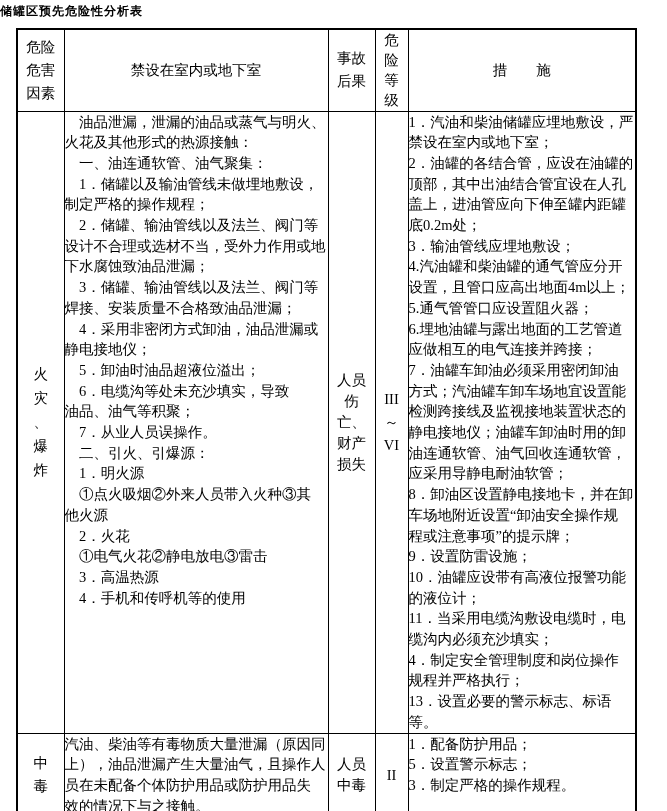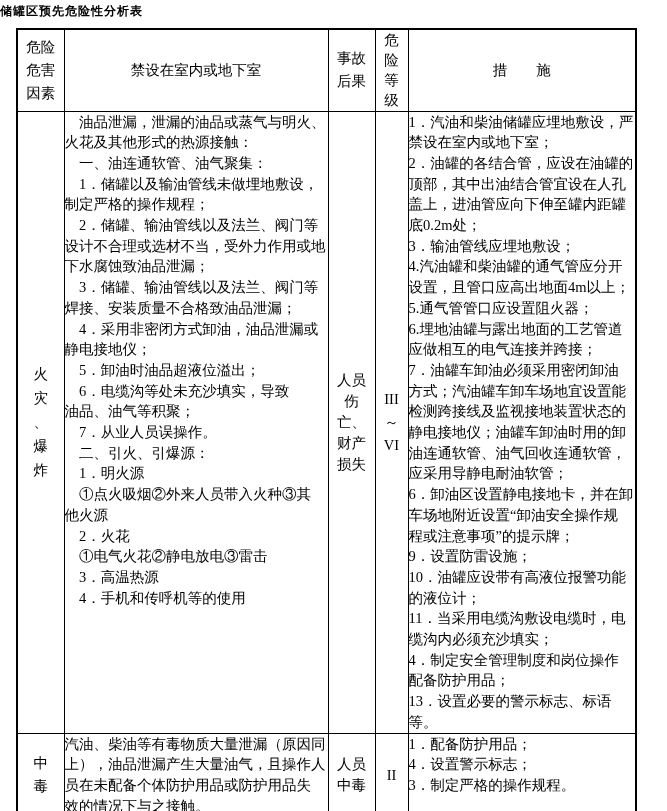--- a/index.html
+++ b/index.html
@@ -139,30 +139,30 @@
             <div class="ln">设置，且管口应高出地面4m以上；</div>
             <div class="ln">5.通气管管口应设置阻火器；</div>
             <div class="ln">6.埋地油罐与露出地面的工艺管道</div>
             <div class="ln">应做相互的电气连接并跨接；</div>
             <div class="ln">7．油罐车卸油必须采用密闭卸油</div>
             <div class="ln">方式；汽油罐车卸车场地宜设置能</div>
             <div class="ln">检测跨接线及监视接地装置状态的</div>
             <div class="ln">静电接地仪；油罐车卸油时用的卸</div>
             <div class="ln">油连通软管、油气回收连通软管，</div>
             <div class="ln">应采用导静电耐油软管；</div>
-            <div class="ln">6．卸油区设置静电接地卡，并在卸</div>
+            <div class="ln">8．卸油区设置静电接地卡，并在卸</div>
             <div class="ln">车场地附近设置“卸油安全操作规</div>
             <div class="ln">程或注意事项”的提示牌；</div>
             <div class="ln">9．设置防雷设施；</div>
             <div class="ln">10．油罐应设带有高液位报警功能</div>
             <div class="ln">的液位计；</div>
             <div class="ln">11．当采用电缆沟敷设电缆时，电</div>
             <div class="ln">缆沟内必须充沙填实；</div>
             <div class="ln">4．制定安全管理制度和岗位操作</div>
-            <div class="ln">配备防护用品；</div>
+            <div class="ln">规程并严格执行；</div>
             <div class="ln">13．设置必要的警示标志、标语等。</div>
           </td>
     </tr>
 
     <tr class="row2" style="height:84px">
       <td class="cstack lh23">
             <div class="ln">中</div>
             <div class="ln">毒</div>
           </td>
       <td class="tcell causes-cell">
@@ -173,20 +173,20 @@
           </td>
       <td class="cstack lh21">
             <div class="ln">人员</div>
             <div class="ln">中毒</div>
           </td>
       <td class="cstack lh23">
             <div class="ln">II</div>
           </td>
       <td class="tcell measures-cell">
             <div class="ln">1．配备防护用品；</div>
-            <div class="ln">4．设置警示标志；</div>
+            <div class="ln">5．设置警示标志；</div>
             <div class="ln">3．制定严格的操作规程。</div>
           </td>
     </tr>
   </tbody>
     </table>
 
 </div>
 
 </body></html>

